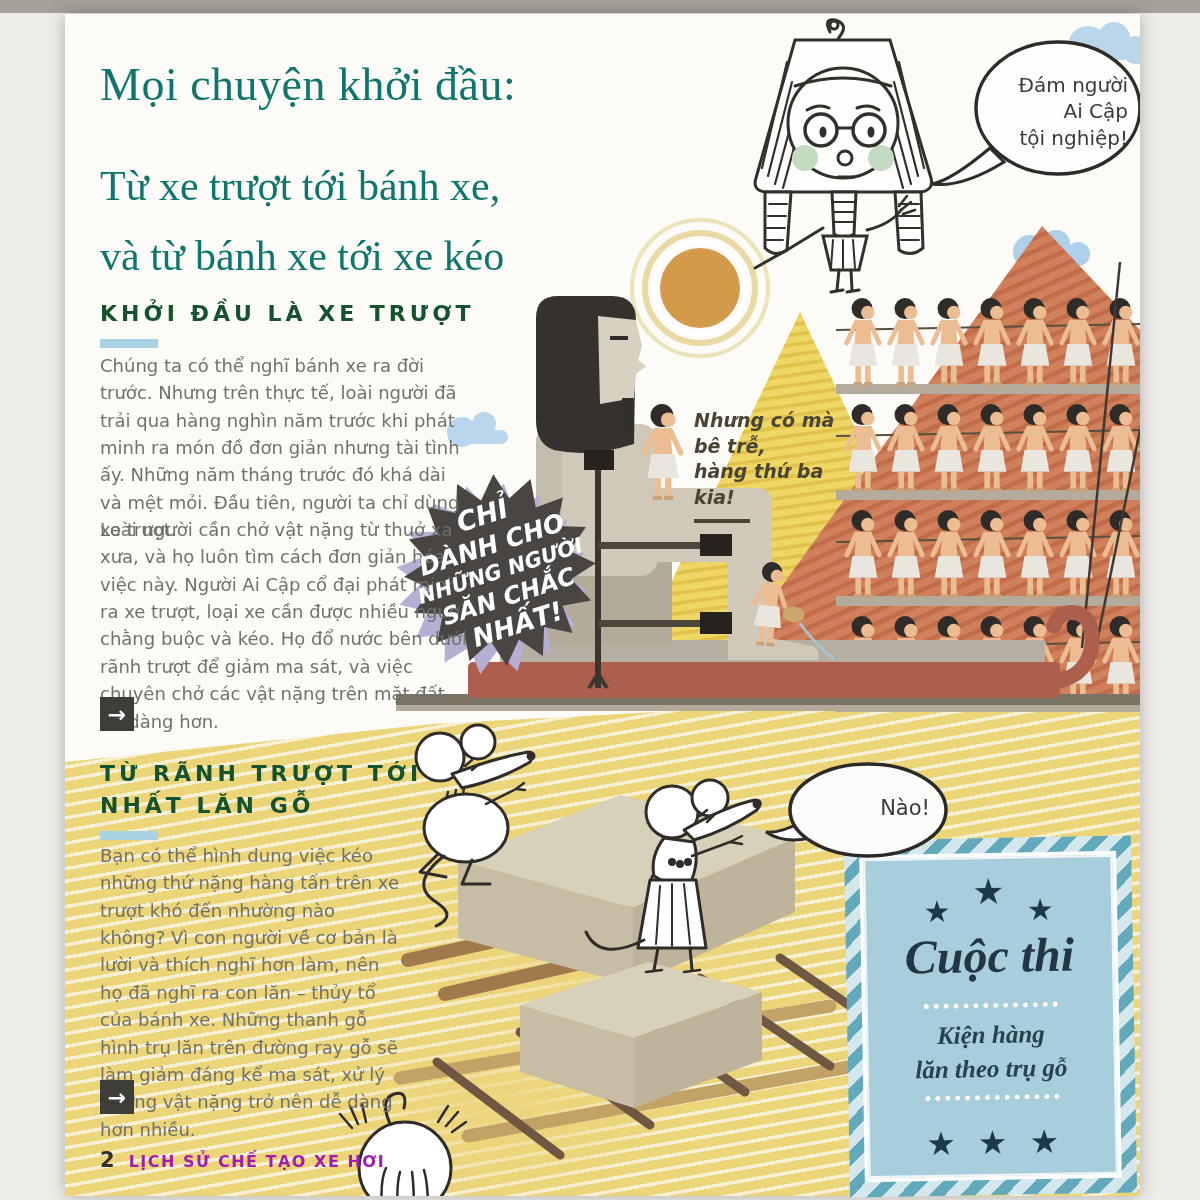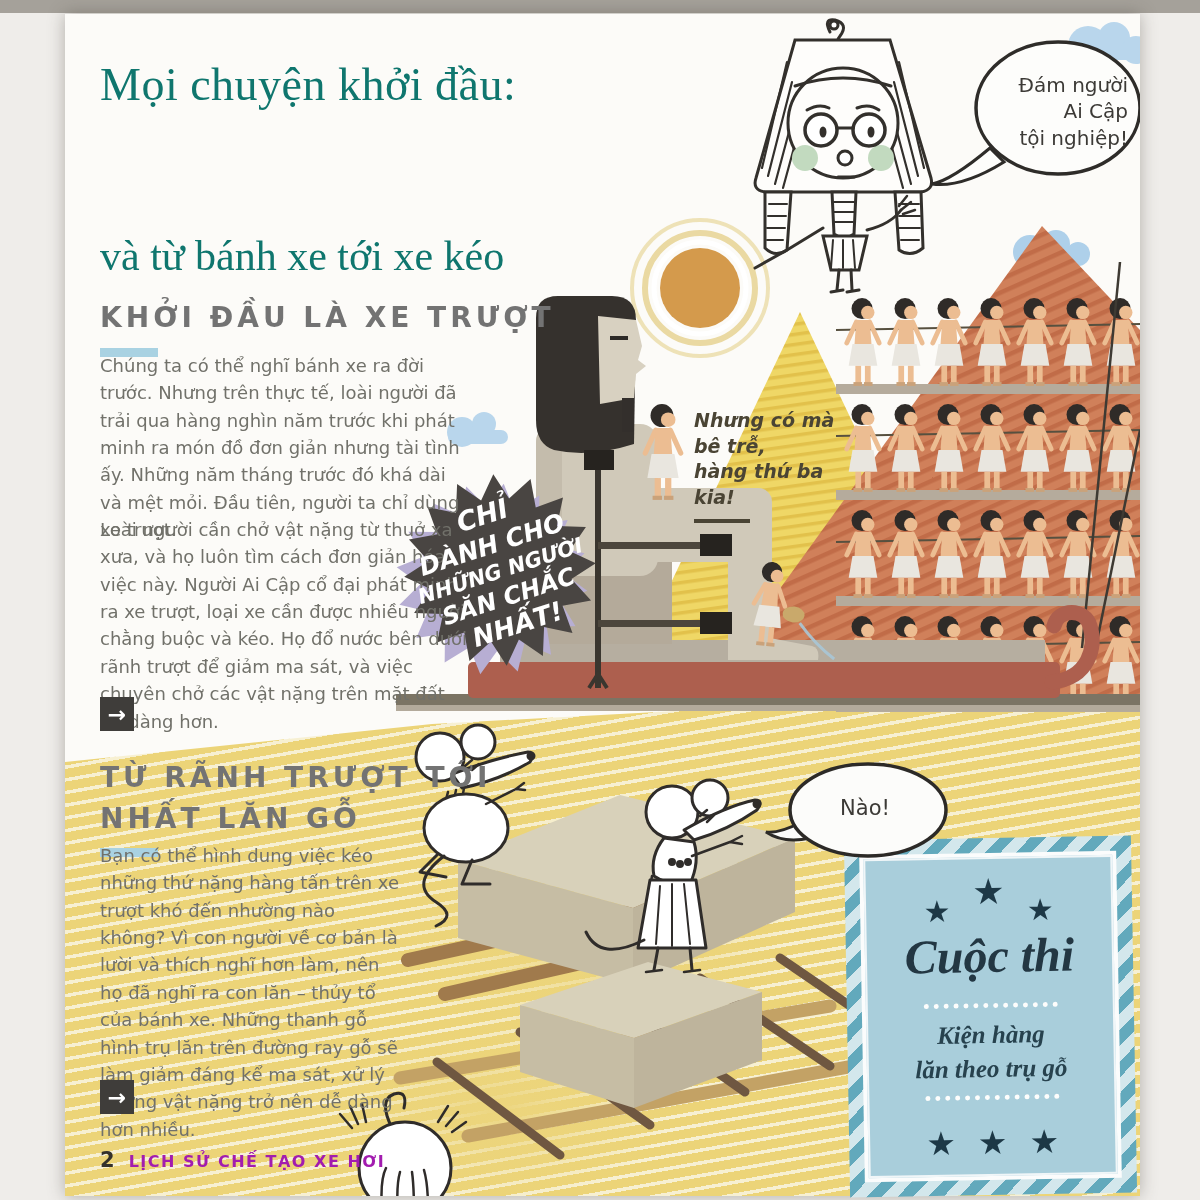--- a/index.html
+++ b/index.html
@@ -13,21 +13,21 @@
       radial-gradient(closest-side,rgba(236,213,125,1),rgba(236,213,125,0)) 390px 810px / 400px 250px no-repeat,
       radial-gradient(closest-side,rgba(236,213,125,1),rgba(236,213,125,0)) 330px 1020px / 340px 180px no-repeat,
       repeating-linear-gradient(350deg,#ecd478 0 9px,#f7f0d2 9px 12.5px);}
   svg{display:block;}
   #scene{position:absolute;left:0;top:0;z-index:2;pointer-events:none;}
   .txt{position:absolute;z-index:3;}
   
   .title{font-family:"Liberation Serif","DejaVu Serif",serif;font-weight:normal;color:#0f766e;}
   .title-l1{font-size:46px;letter-spacing:.5px;}
   .title-l2,.title-l3{font-size:42px;margin-top:26px;}
-  .sec-head{font-size:28px;font-weight:bold;letter-spacing:4px;color:#737373;line-height:1.45;}
+  .sec-head{font-size:22px;font-weight:bold;letter-spacing:4px;color:#14532d;line-height:1.45;}
   .blue-bar{width:58px;height:9px;background:#a9d2e2;margin-top:9px;}
   .para{font-size:18px;line-height:1.52;color:#71716a;}
   .arrow-btn{position:absolute;z-index:3;width:34px;height:34px;background:#3f3d3a;color:#fff;
     display:flex;align-items:center;justify-content:center;font-size:22px;font-weight:bold;}
   
   .bubble-text{color:#3c3a36;text-align:right;line-height:1.32;font-size:20px;}
   .overseer{font-size:19px;font-weight:bold;font-style:italic;color:#4a4434;line-height:1.35;}
   .overseer-bar{width:56px;height:4px;background:#4a4434;margin-top:8px;}
   
   #badge-text{position:absolute;left:398px;top:484px;width:204px;height:172px;z-index:3;
@@ -47,21 +47,21 @@
   .stars .mid{font-size:36px;transform:translateY(-16px);}
   .stars-bottom{height:auto;align-items:center;margin-top:16px;}
   .stars-bottom span{font-size:33px;}
   #card-title{font-family:"Liberation Serif","DejaVu Serif",serif;font-weight:bold;font-style:italic;
     font-size:48px;color:#233743;margin:2px 0 10px 0;}
   .dotted{width:134px;border-top:5px dotted #fdfdfc;margin:10px 0;}
   .card-sub{font-family:"Liberation Serif","DejaVu Serif",serif;font-weight:bold;font-style:italic;
     font-size:25px;color:#27424e;text-align:center;line-height:1.35;}
   
   #bubble2-svg{position:absolute;left:758px;top:756px;z-index:6;pointer-events:none;}
-  #bubble2-text{position:absolute;left:800px;top:796px;width:130px;z-index:7;text-align:center;font-size:21px;color:#3c3a36;}
+  #bubble2-text{position:absolute;left:800px;top:796px;width:130px;z-index:7;text-align:right;font-size:21px;color:#3c3a36;}
   
   #footer{position:absolute;left:100px;top:1148px;z-index:3;display:flex;align-items:baseline;}
   #footer .num{font-size:21px;font-weight:bold;color:#33312c;}
   #footer .bt{font-size:16px;color:#a21caf;letter-spacing:1.5px;margin-left:14px;font-weight:bold;}
 </style>
 </head>
 <body>
 
 <div id="stage">
   <div id="photo-top-band"></div>
@@ -332,20 +332,21 @@
         <path d="M392,1128 Q378,1100 394,1094 Q408,1090 404,1108" fill="none"></path>
         <path d="M352,1128 L340,1114 M358,1124 L350,1106 M366,1122 L362,1104" stroke-width="2.5"></path>
         <path d="M438,1122 L448,1106 M446,1126 L458,1112 M452,1132 L466,1122" stroke-width="2.5"></path>
         <circle cx="405" cy="1168" r="46"></circle>
         <path d="M382,1208 Q380,1180 386,1168 M398,1214 Q396,1186 400,1172 M414,1214 Q414,1186 412,1172 M428,1208 Q428,1184 424,1170" stroke-width="2.5" fill="none"></path>
       </g>
     </g>
   </svg>
 
   <div class="txt title title-l1" style="left:100px;top:58px;">Mọi chuyện khởi đầu:</div>
+  <div class="txt title title-l2" style="left:100px;top:136px;">Từ xe trượt tới bánh xe,</div>
   <div class="txt title title-l3" style="left:100px;top:206px;">và từ bánh xe tới xe kéo</div>
 
   <div class="txt" style="left:100px;top:298px;">
     <div class="sec-head">KHỞI ĐẦU LÀ XE TRƯỢT</div>
     <div class="blue-bar"></div>
   </div>
   <div class="txt para" style="left:100px;top:352px;width:368px;">Chúng ta có thể nghĩ bánh xe ra đời trước. Nhưng trên thực tế, loài người đã trải qua hàng nghìn năm trước khi phát minh ra món đồ đơn giản nhưng tài tình ấy. Những năm tháng trước đó khá dài và mệt mỏi. Đầu tiên, người ta chỉ dùng xe trượt.</div>
   <div class="txt para" style="left:100px;top:516px;width:368px;">Loài người cần chở vật nặng từ thuở xa xưa, và họ luôn tìm cách đơn giản hóa việc này. Người Ai Cập cổ đại phát minh ra xe trượt, loại xe cần được nhiều người chằng buộc và kéo. Họ đổ nước bên dưới rãnh trượt để giảm ma sát, và việc chuyên chở các vật nặng trên mặt đất dễ dàng hơn.</div>
   <div class="arrow-btn" style="left:100px;top:697px;">→</div>
 

